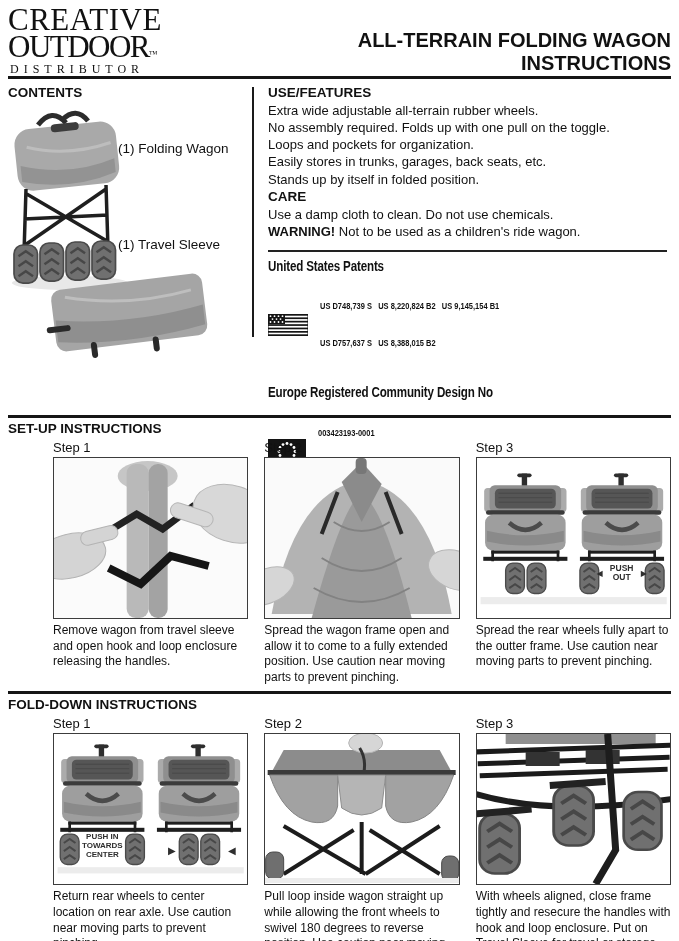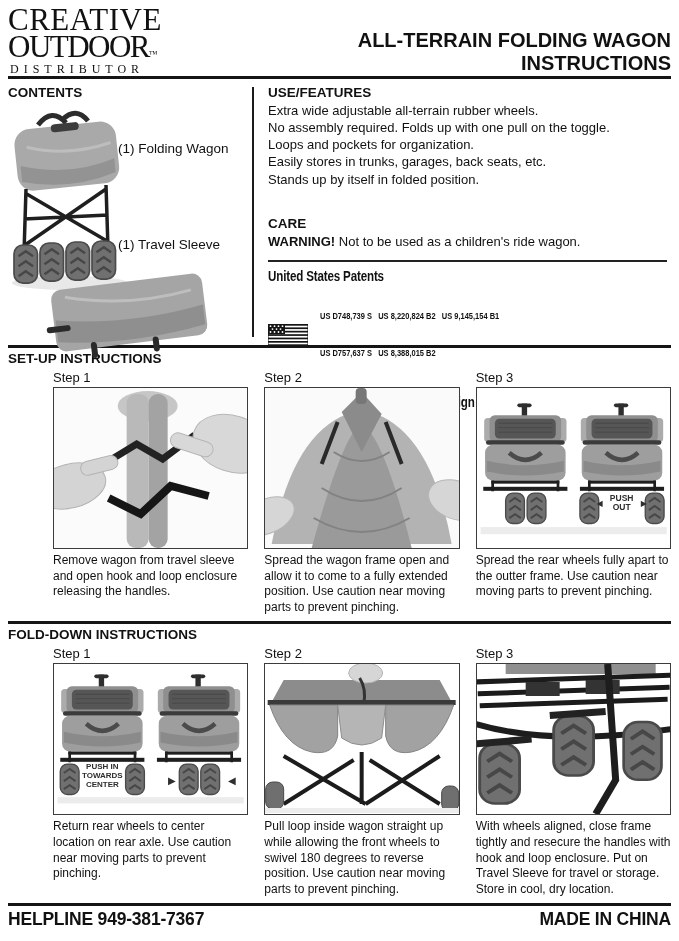--- a/index.html
+++ b/index.html
@@ -12,21 +12,21 @@
   .header{display:flex;align-items:flex-end;padding:4px 8px 2px 8px;}
   .logo{font-family:"Liberation Serif","DejaVu Serif",serif;line-height:.88;padding-top:2px;}
   .logo-line1{font-size:31px;letter-spacing:.5px;}
   .logo-line2{font-size:31px;letter-spacing:-1.5px;position:relative;}
   .logo-tm{font-size:9px;vertical-align:baseline;letter-spacing:0;}
   .logo-line3{font-size:12px;letter-spacing:5px;margin-top:3px;margin-left:2px;}
   .title{margin-left:auto;text-align:right;font-weight:bold;font-size:20px;line-height:1.12;padding-top:14px;}
   .rule{border:0;border-top:3px solid #151515;margin:0 8px;}
   .rule-thin{border:0;border-top:2px solid #222;margin:10px 0 6px 0;}
   
-  .main{display:flex;padding:0 8px;height:266px;}
+  .main{display:flex;padding:0 8px;height:336px;}
   .col-left{width:246px;position:relative;padding-top:6px;}
   .vdivider{position:absolute;right:0;top:8px;height:250px;width:2px;background:#1a1a1a;}
   .col-right{flex:1;padding:6px 4px 0 14px;}
   .h-section{font-weight:bold;font-size:13.5px;margin:0 0 3px 0;}
   .body-line{font-size:13px;line-height:1.24;margin:0 0 1px 0;}
   .contents-art-wrap{position:relative;width:238px;height:258px;margin-top:2px;}
   .contents-art-wrap svg{position:absolute;left:0;top:0;}
   .contents-label{position:absolute;font-size:13.5px;white-space:nowrap;}
   .lbl-wagon{left:110px;top:38px;}
   .lbl-sleeve{left:110px;top:134px;}
@@ -144,21 +144,22 @@
     </div>
 
     <div class="col-right">
       <div class="h-section">USE/FEATURES</div>
       <p class="body-line">Extra wide adjustable all-terrain rubber wheels.</p>
       <p class="body-line">No assembly required. Folds up with one pull on the toggle.</p>
       <p class="body-line">Loops and pockets for organization.</p>
       <p class="body-line">Easily stores in trunks, garages, back seats, etc.</p>
       <p class="body-line">Stands up by itself in folded position.</p>
 
-      <div class="h-section" style="margin-top:28px;">CARE</div>
+      <div class="h-section" style="margin-top:1px;">CARE</div>
+      <p class="body-line">Use a damp cloth to clean. Do not use chemicals.</p>
       <p class="body-line"><b>WARNING!</b><span> Not to be used as a children's ride wagon.</span></p>
 
       <hr class="rule-thin">
 
       <div class="pat-heading">United States Patents</div>
       <div class="pat-row">
         <svg class="flag" width="40" height="22" viewBox="0 0 40 22">
           <rect x="0" y="0" width="40" height="22" fill="#fff" stroke="#1a1a1a" stroke-width="1"></rect>
           <g fill="#141414">
             <rect y="0" width="40" height="1.7"></rect>

